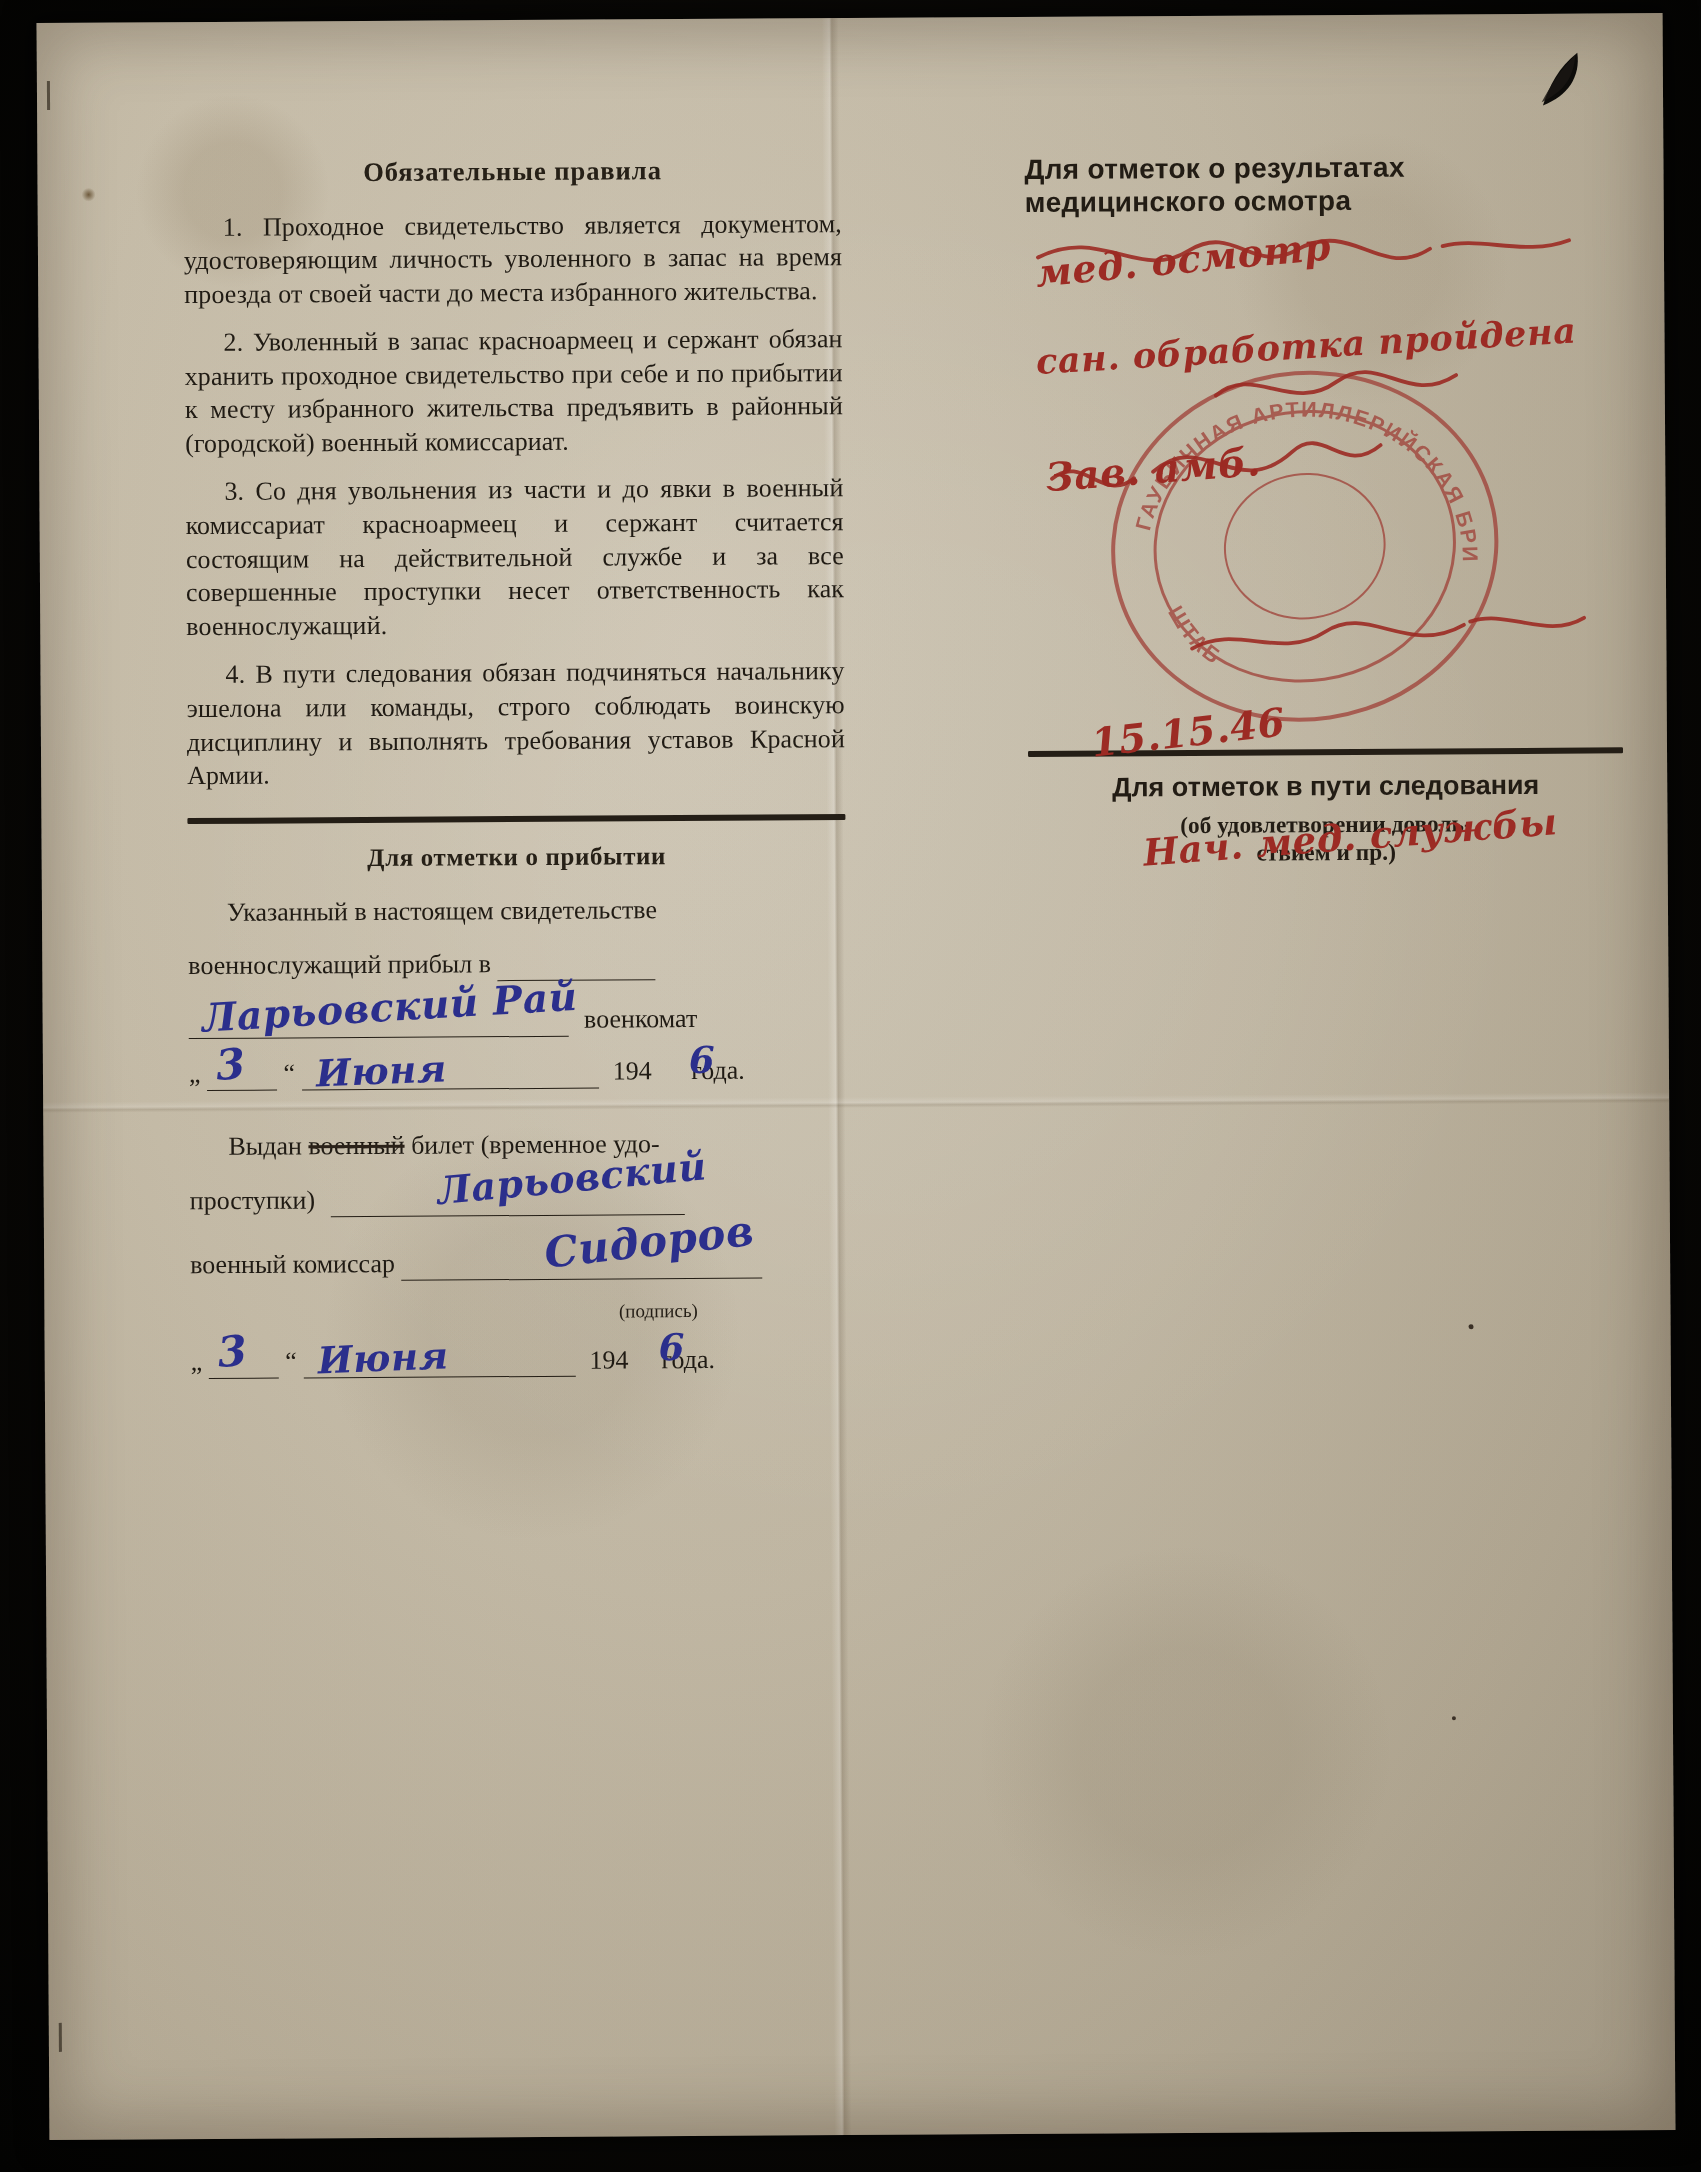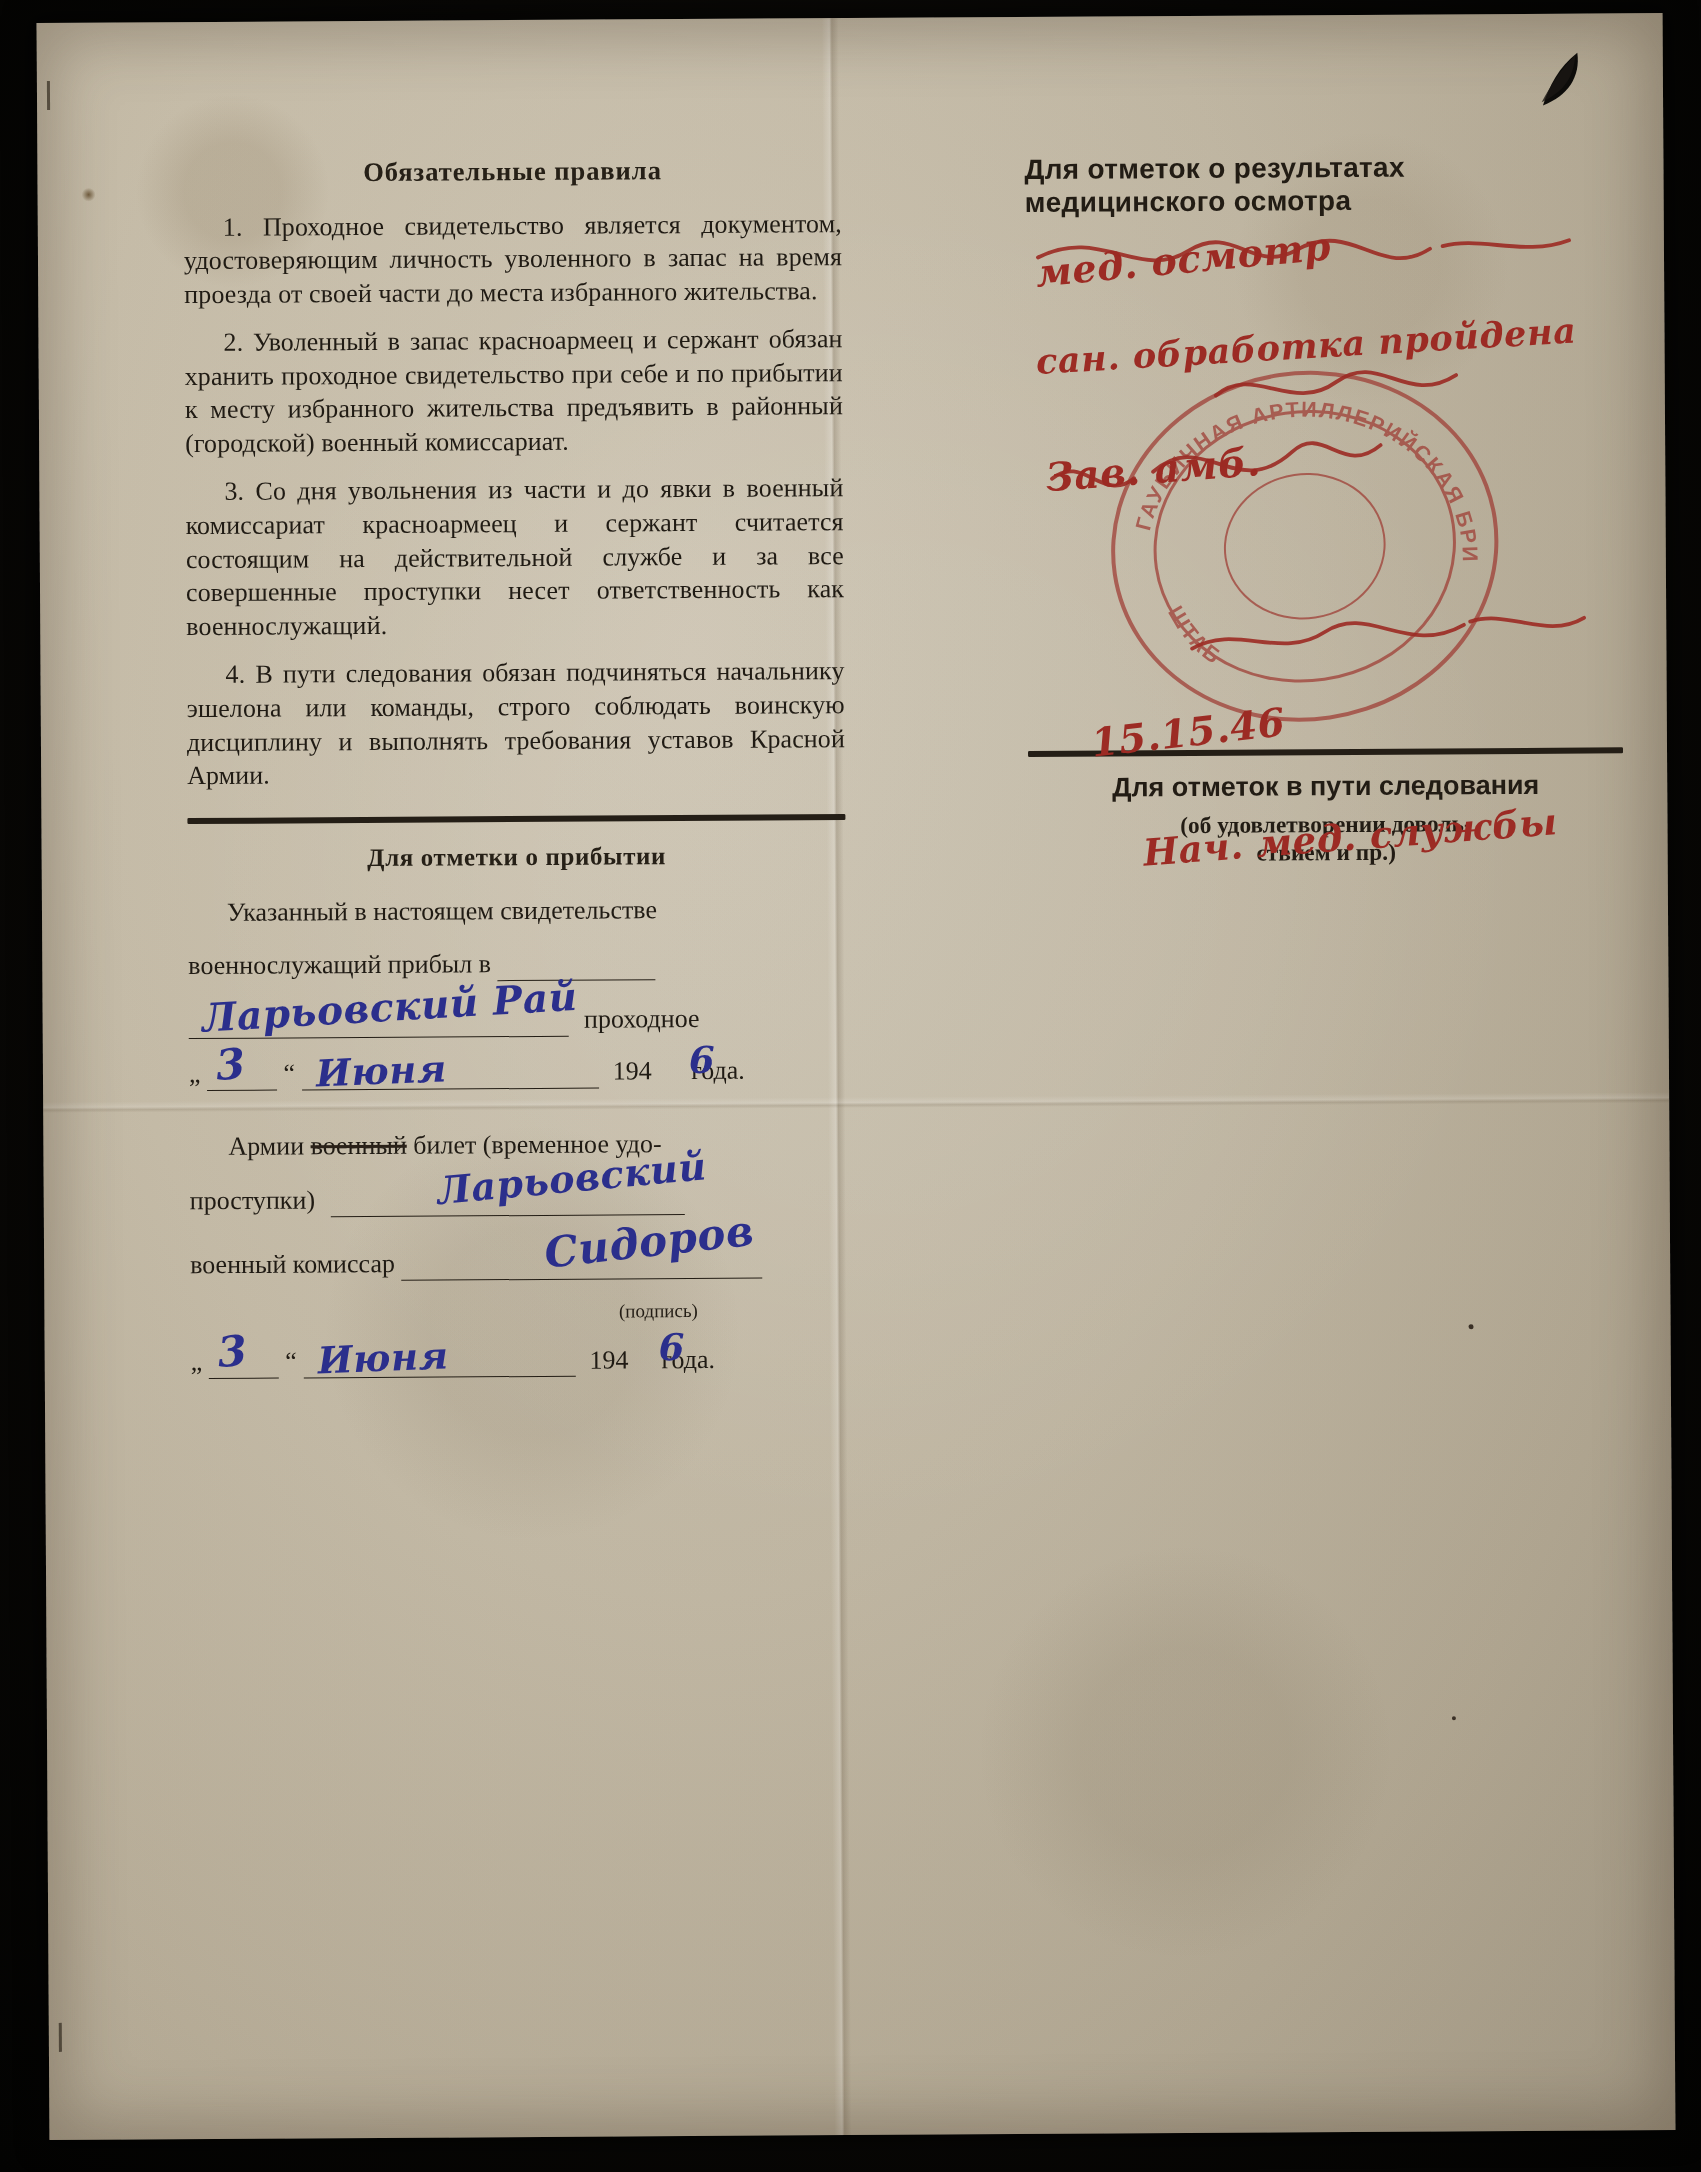--- a/index.html
+++ b/index.html
@@ -298,38 +298,38 @@
     <h3 class="sub-title">Для отметки о прибытии</h3>
 
     <div class="form-line indent">Указанный в настоящем свидетельстве</div>
 
     <div class="form-line" style="position:relative; margin-bottom:8.9px;">
       <span>военнослужащий прибыл в</span>
       <span class="blank" style="width:158px; height:28px;"></span>
     </div>
     <div class="form-line" style="position:relative; height:61px; margin-bottom:0;">
       <span class="blank" style="width:380px; height:46px;"></span>
-      <span style="margin-left:8.9px;">проходное</span>
+      <span style="margin-left:8.9px;">военкомат</span>
       <span class="hand hw" style="left:12.7px; top:-8.9px; font-size:39px; transform:rotate(-3deg);">Ларьовский Рай</span>
     </div>
 
     <div class="form-line" style="position:relative; height:63px; margin-bottom:14px;">
       <span>„</span>
       <span class="blank" style="width:70px; height:37px;"></span>
       <span>“</span>
       <span class="blank" style="width:297px; height:37px;"></span>
       <span style="margin-left:7.6px;">194</span>
       <span style="margin-left:33px;">года.</span>
       <span class="hand hw" style="left:26.6px; top:-15px; font-size:42px; transform:rotate(-4deg);">3</span>
       <span class="hand hw" style="left:127px; top:-5px; font-size:37px; transform:rotate(-2deg);">Июня</span>
       <span class="hand hw" style="left:500px; top:-14px; font-size:37px;">6</span>
     </div>
 
     <div class="form-line indent" style="margin-bottom:11.4px;">
-      <span>Армии</span>
+      <span>Выдан</span>
       <span class="strike">военный</span>
       <span>билет (временное удо-</span>
     </div>
 
     <div class="form-line" style="position:relative; height:58px; margin-bottom:6.3px;">
       <span>проступки)</span>
       <span class="blank" style="width:354px; height:42px; margin-left:8.9px;"></span>
       <span class="hand hw" style="left:247px; top:-19px; font-size:38px; transform:rotate(-5deg);">Ларьовский</span>
     </div>
 

